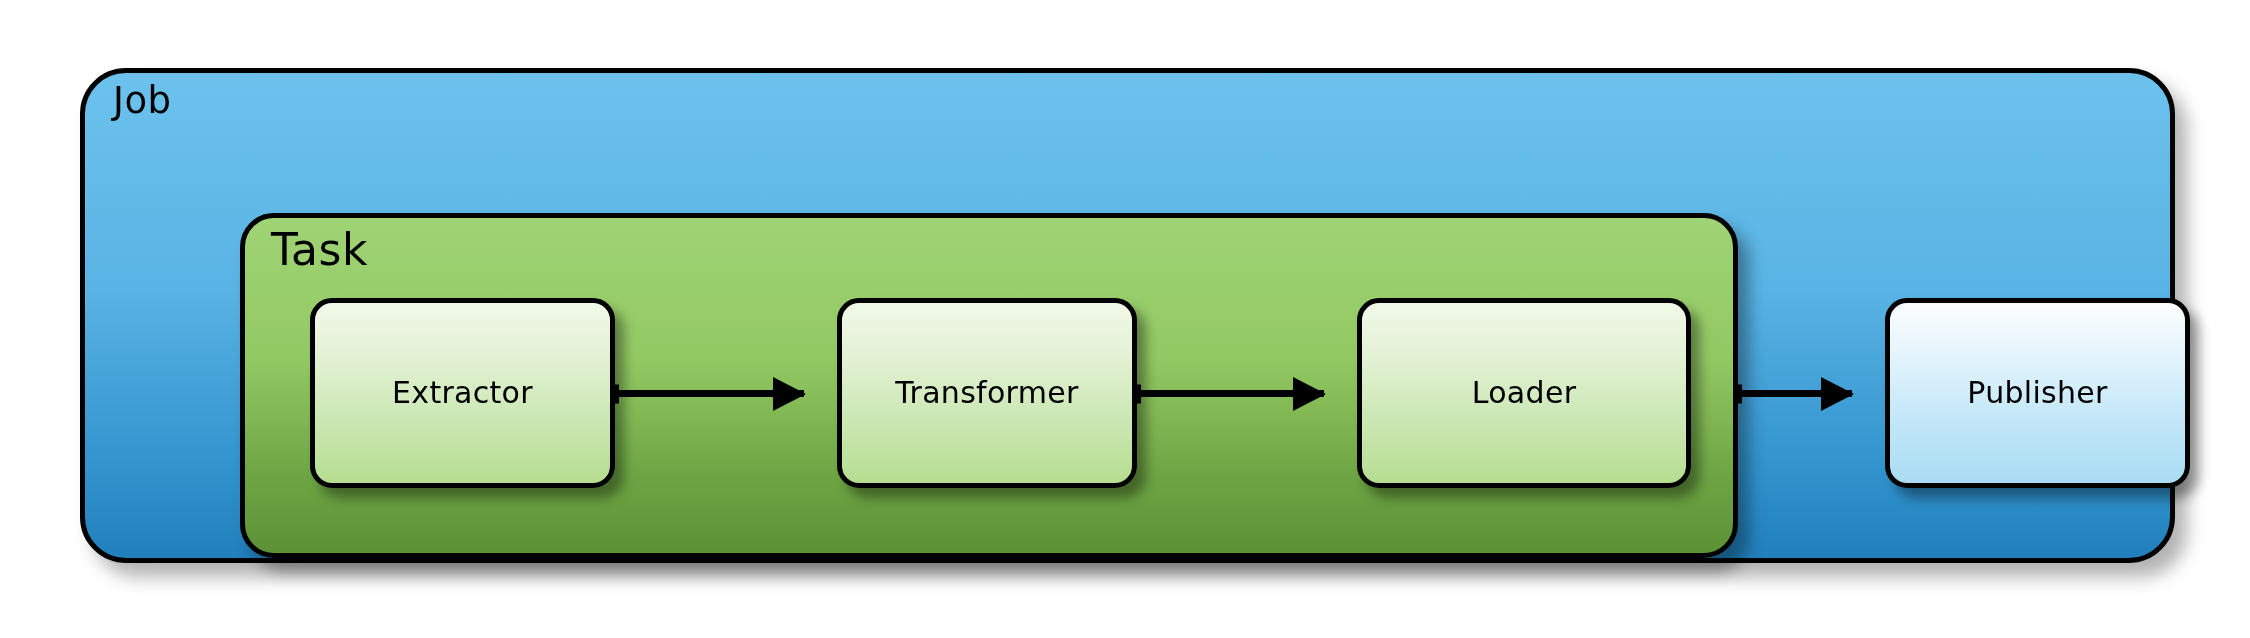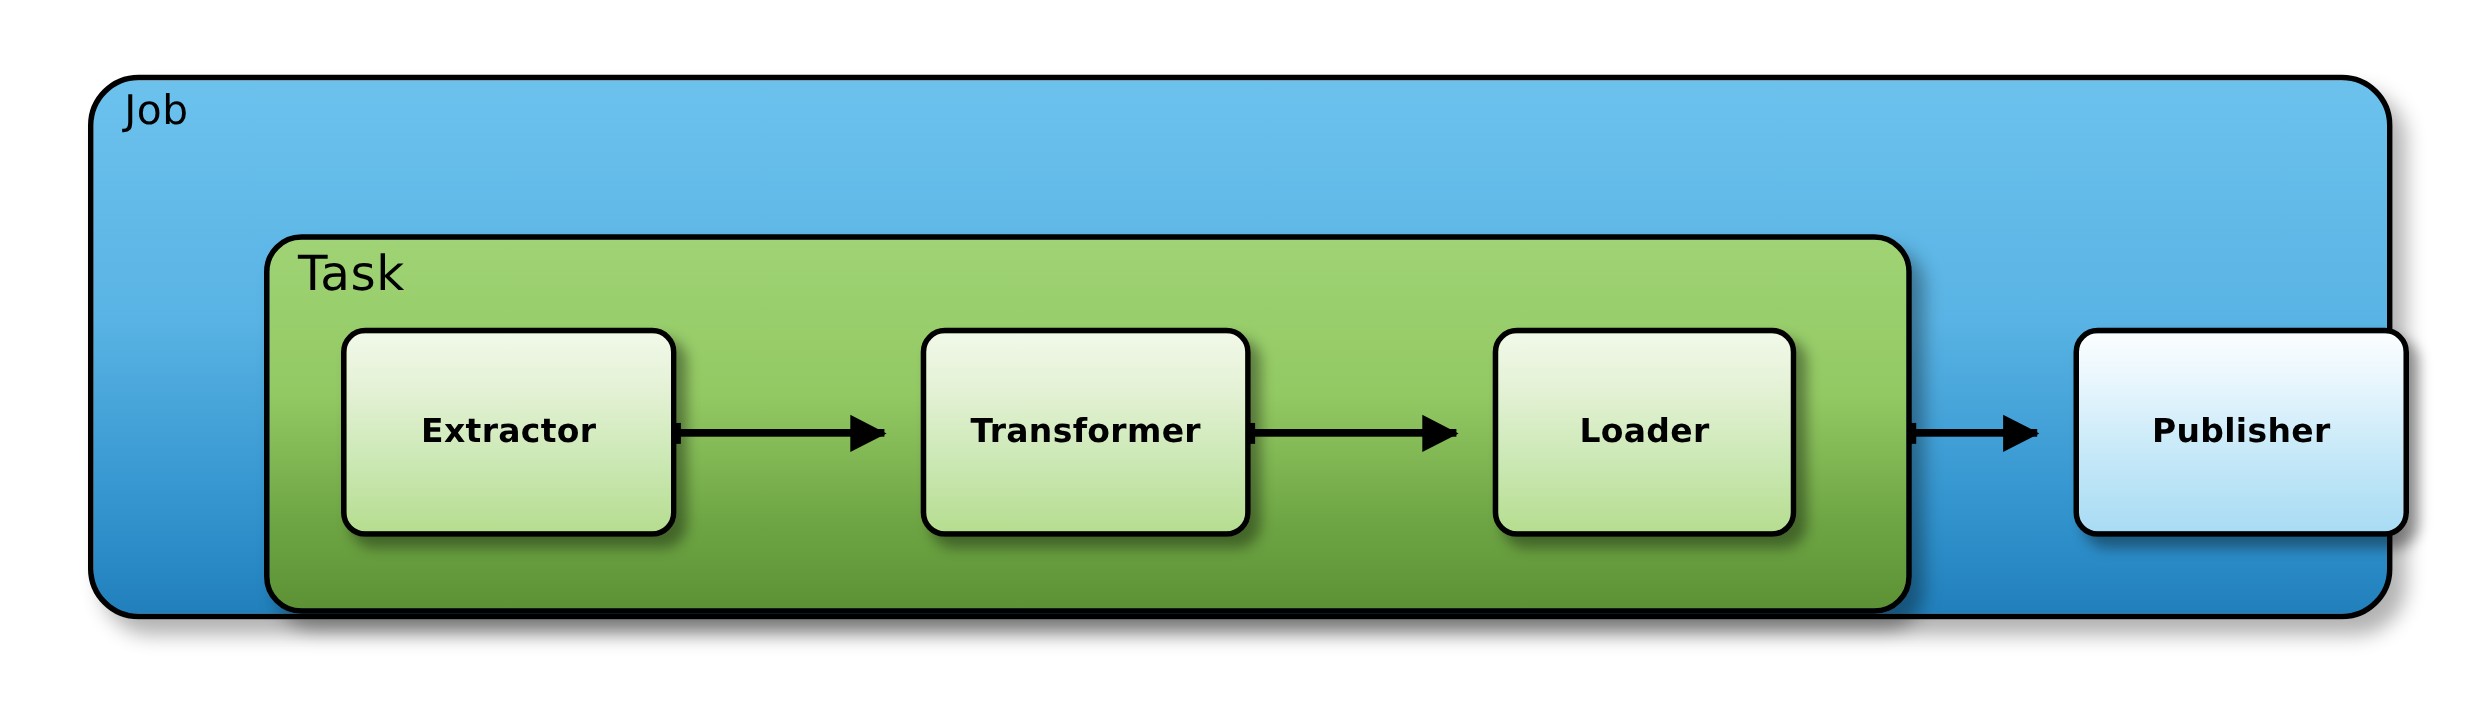--- a/index.html
+++ b/index.html
@@ -76,21 +76,20 @@
   
   .node {
     position: absolute;
     box-sizing: border-box;
     border: 5px solid #000000;
     border-radius: 22px;
     display: flex;
     align-items: center;
     justify-content: center;
     box-shadow: 9px 10px 12px rgba(0,0,0,0.38);
-    font-weight: bold;
   }
 
   .node-green {
     background: linear-gradient(to bottom, #F1F8E8 0%, #E6F2D8 25%, #CBE8B4 65%, #B6DD90 100%);
   }
 
   .node-blue {
     background: linear-gradient(to bottom, #FBFEFF 0%, #EAF7FD 22%, #C5E8F8 62%, #A9DCF4 100%);
     align-items: center;
   }
@@ -99,21 +98,21 @@
     font-size: 30px;
     color: #000000;
     letter-spacing: 0.3px;
     white-space: nowrap;
     line-height: 1;
   }
 
   
   #node-extractor  { left: 225px;  top: 225px; width: 305px; height: 190px; }
   #node-transformer{ left: 752px;  top: 225px; width: 300px; height: 190px; }
-  #node-loader     { left: 1272px; top: 225px; width: 276px; height: 190px; }
+  #node-loader     { left: 1272px; top: 225px; width: 334px; height: 190px; }
   #node-publisher  { left: 1800px; top: 225px; width: 305px; height: 190px; }
 
   
   .arrow {
     position: absolute;
     height: 7px;
     background: #000000;
     top: 317px;
   }
   .arrow::after {

